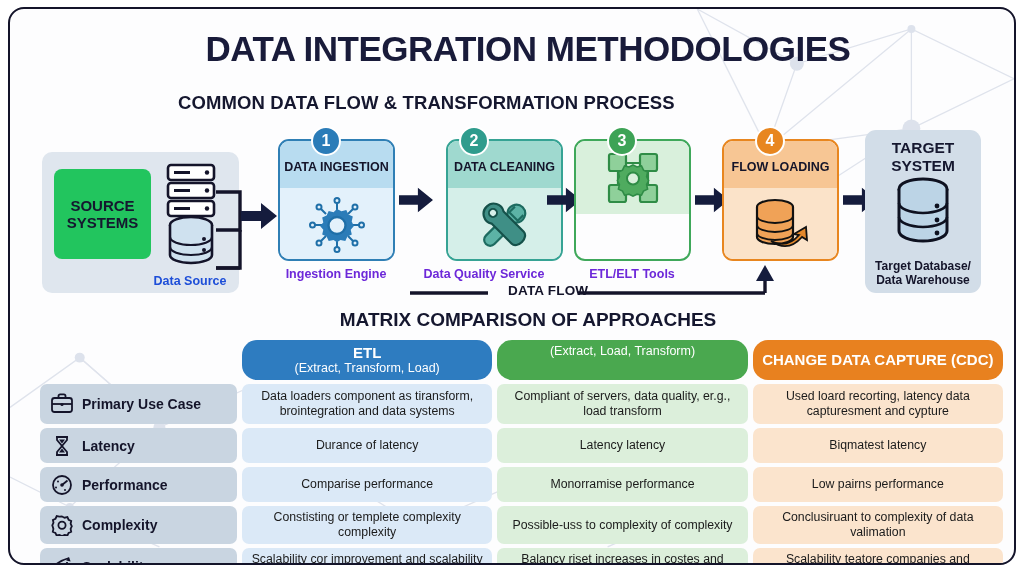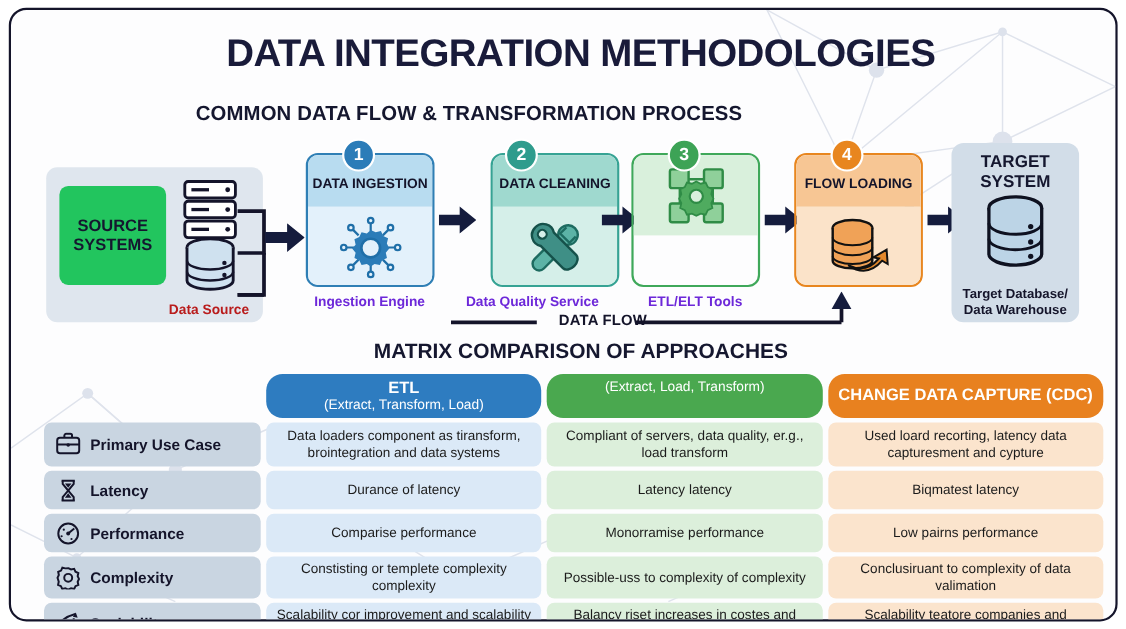--- a/index.html
+++ b/index.html
@@ -61,21 +61,21 @@
     background: #22c55e; border-radius: 8px;
     display: flex; align-items: center; justify-content: center; text-align: center;
     font-size: 15px; font-weight: bold; color: #15172f; line-height: 1.15;
   }
   .src-data-cap {
     position: absolute; left: 114px; top: 73px; width: 70px;
     text-align: center; font-size: 13px; font-weight: bold; color: #14142a;
   }
   .src-db-cap {
     position: absolute; left: 98px; top: 122px; width: 100px;
-    text-align: center; font-size: 12.5px; font-weight: bold; color: #b91c1c;
+    text-align: center; font-size: 12.5px; font-weight: bold; color: #1d4ed8;
   }
 
   .step {
     position: absolute; top: 12px;
     width: 117px; height: 122px;
     border-radius: 11px; border: 2px solid;
     overflow: hidden;
   }
   .step .st-head {
     height: 47px; display: flex; align-items: center; justify-content: center;

